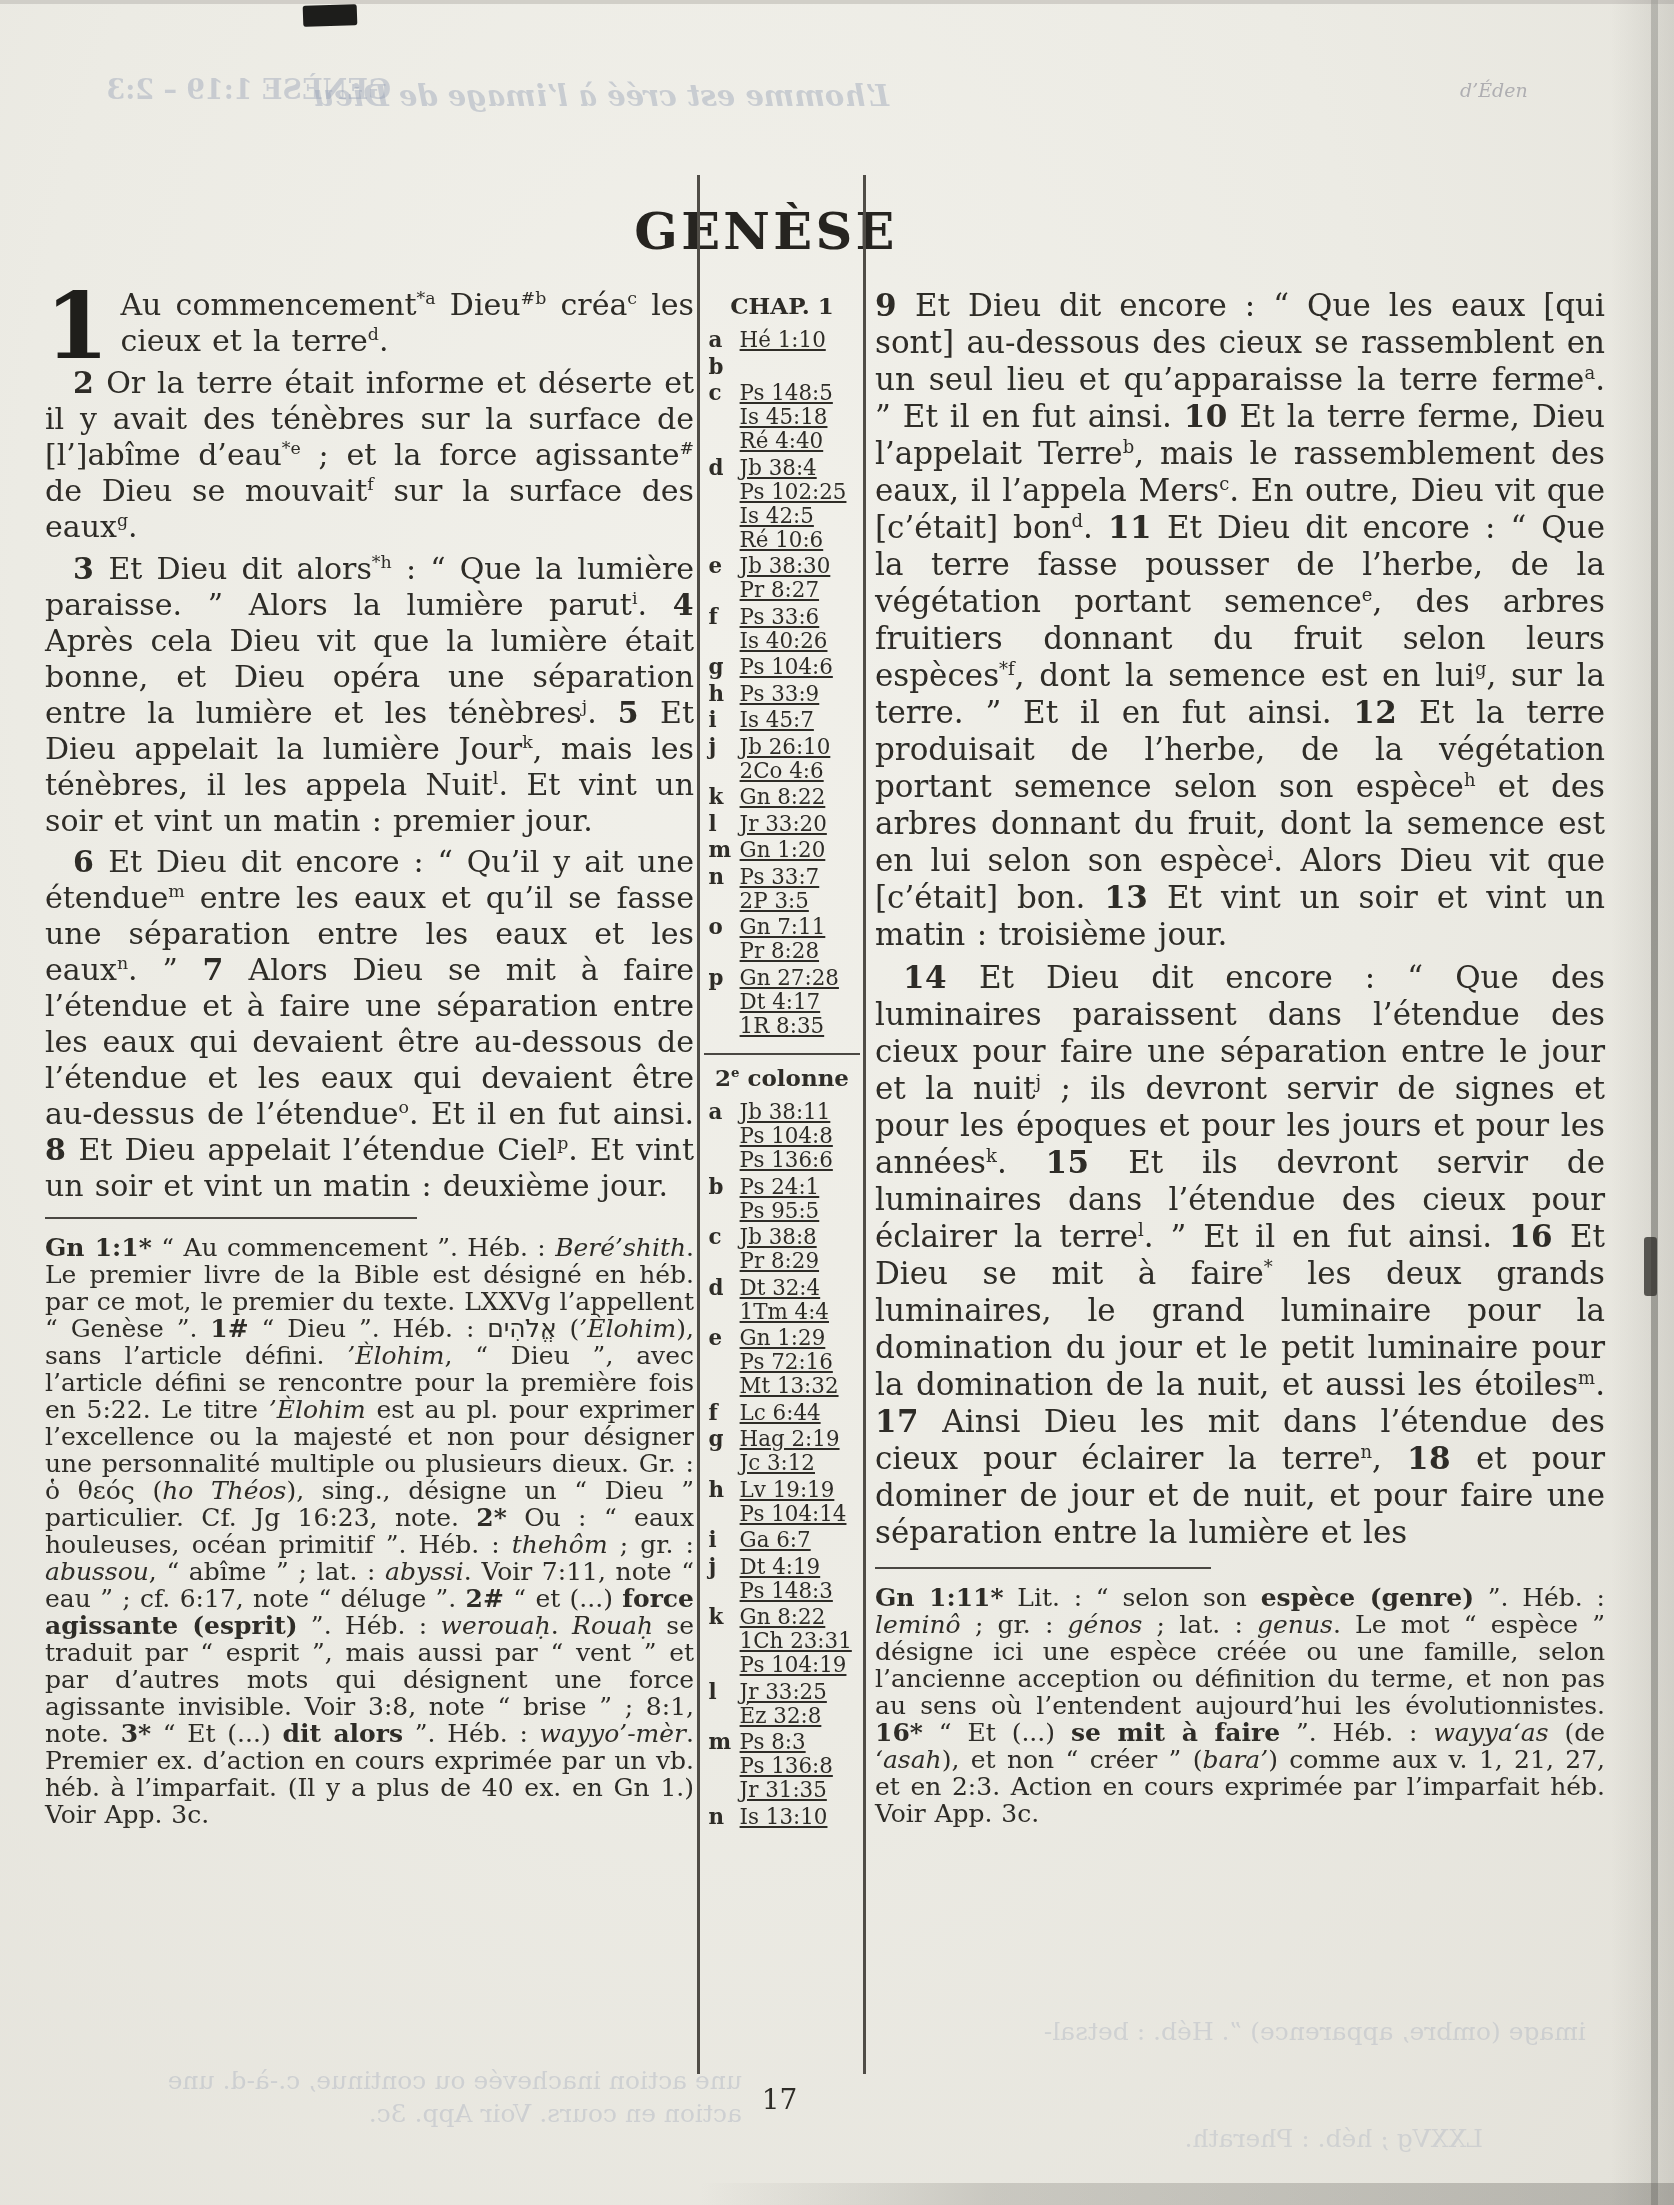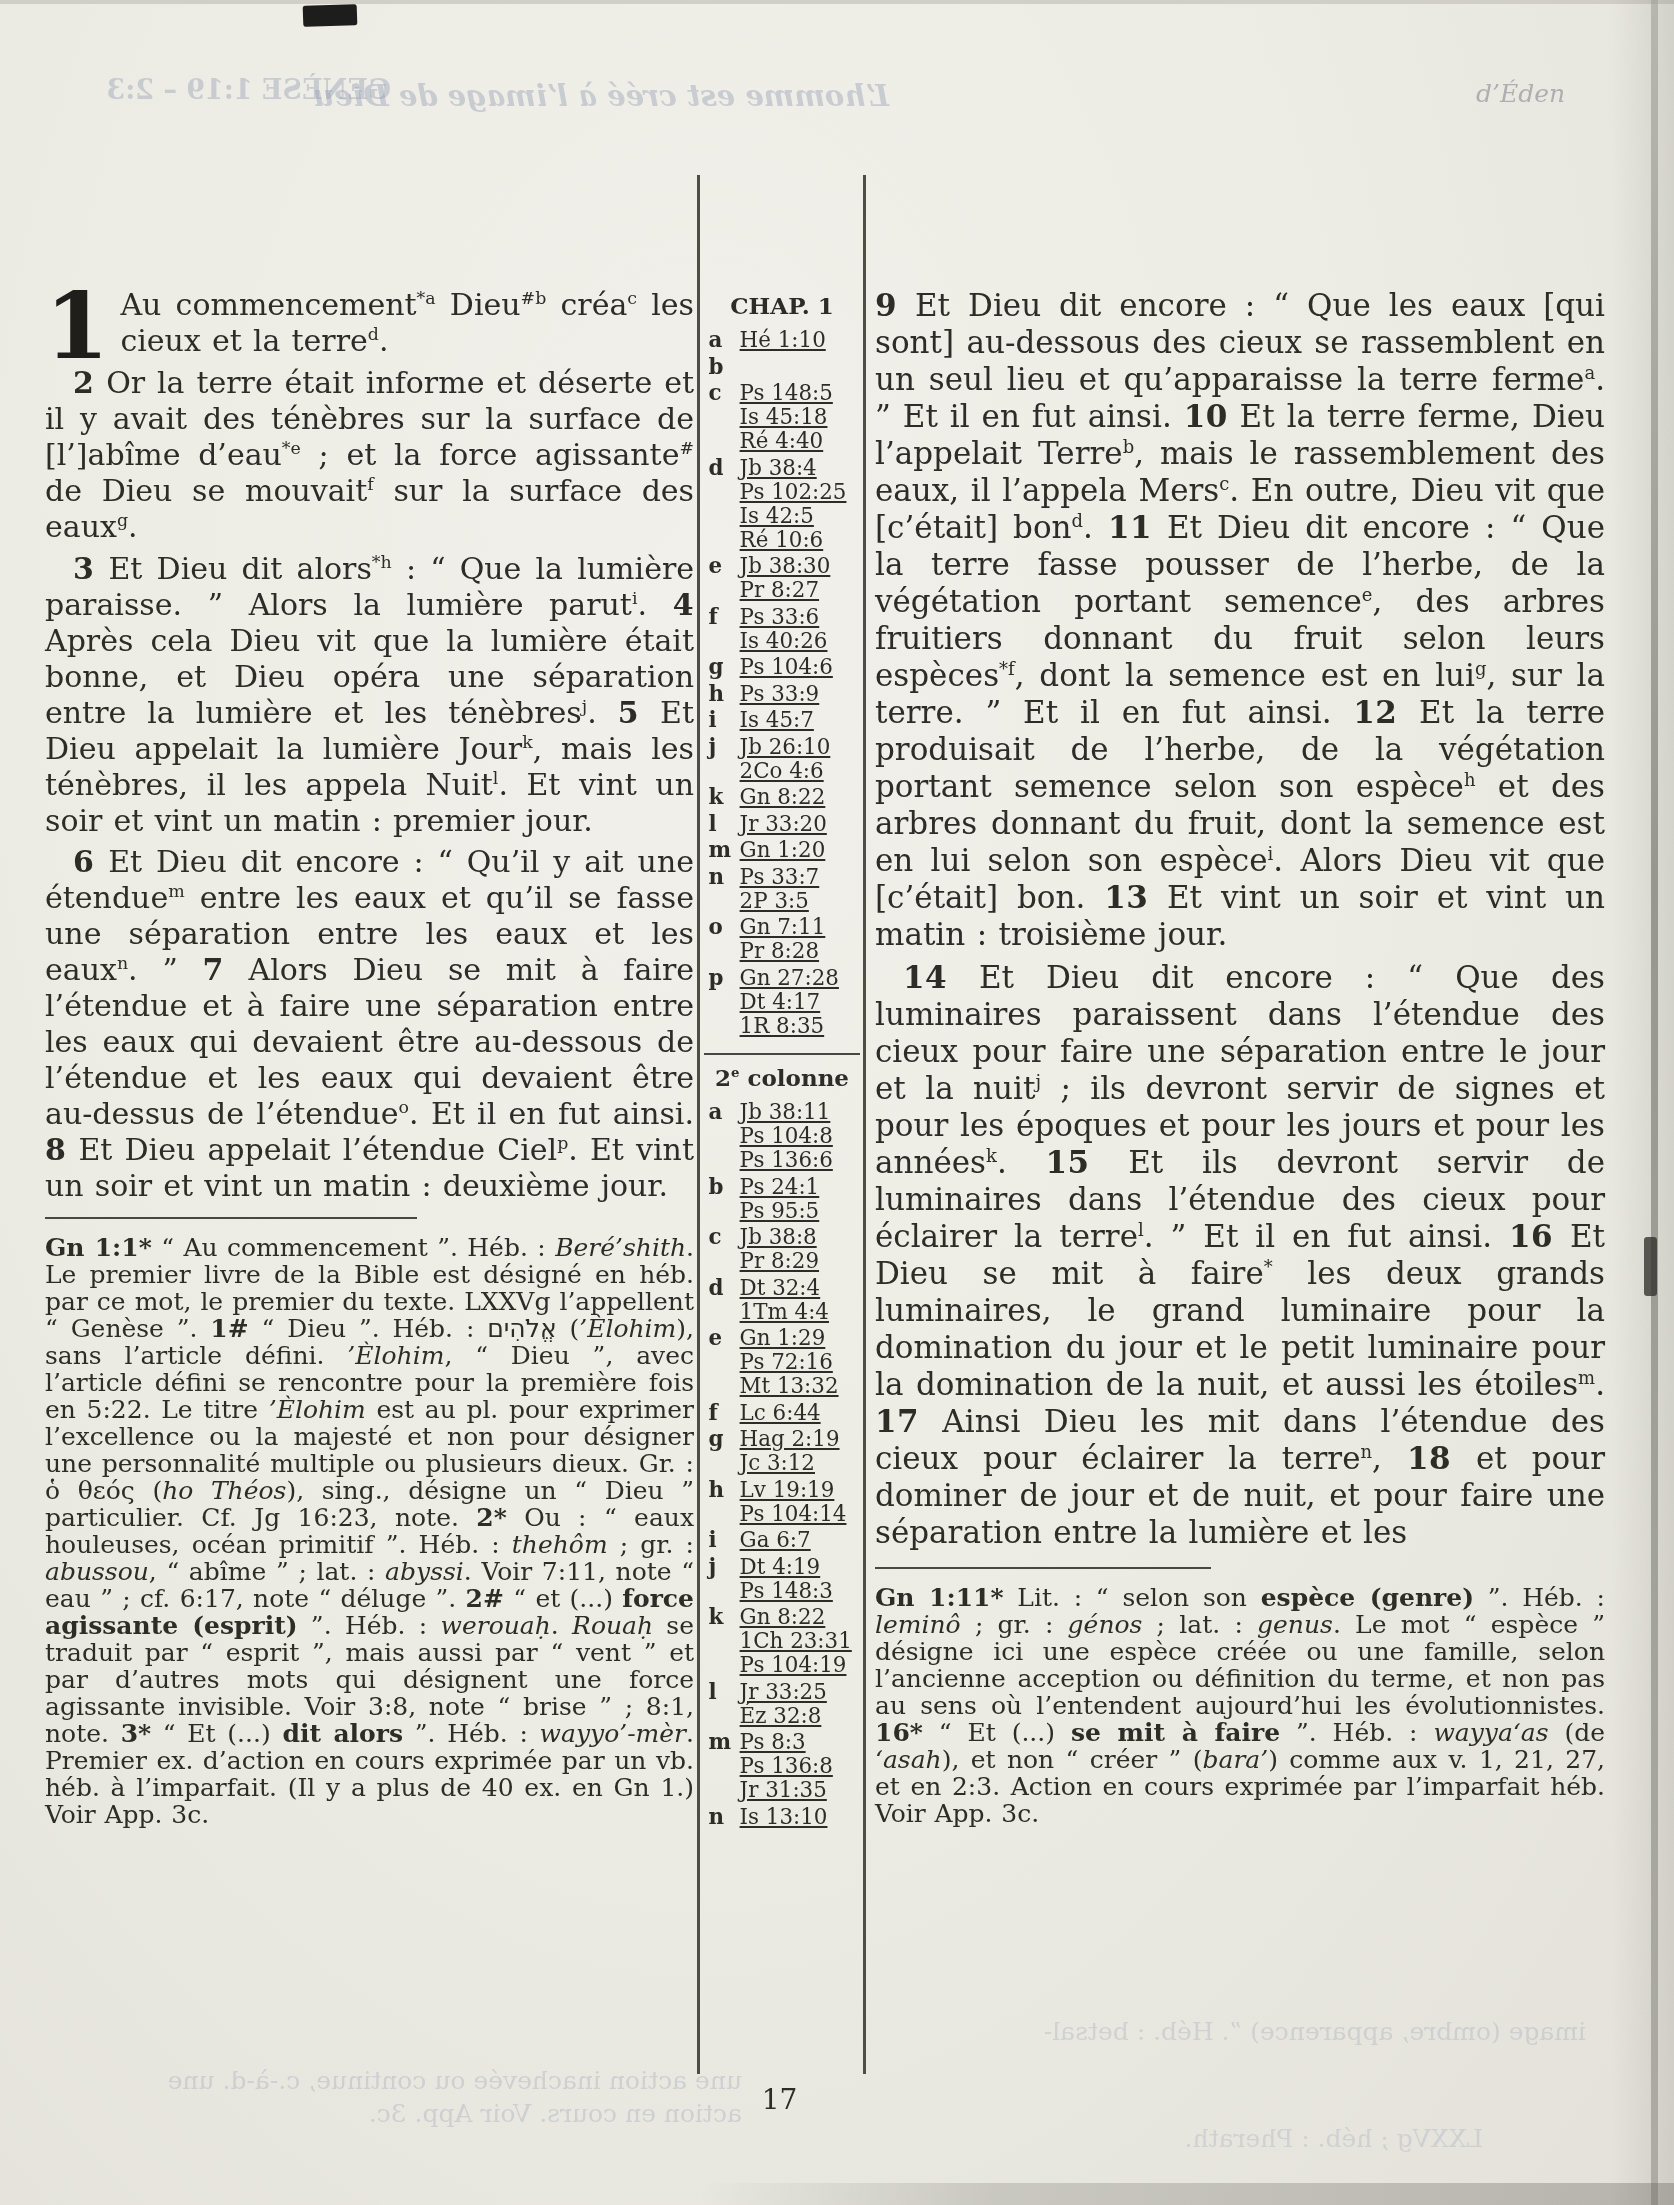--- a/index.html
+++ b/index.html
@@ -6,21 +6,21 @@
   .page{position:relative;width:1675px;height:2205px;overflow:hidden;
         font-family:"DejaVu Serif", serif;color:#2e2c27;
         background:radial-gradient(ellipse at 42% 28%, #f1f0ea 0%, #ecebe4 50%, #e3e1d9 100%);}
   
   .ghost{position:absolute;color:#96a0b5;opacity:.42;filter:blur(0.6px);
          white-space:pre-line;pointer-events:none;}
   .mirror{transform:scaleX(-1);}
   .g1{left:247px;top:79px;width:708px;font-size:29px;font-style:italic;font-weight:bold;text-align:center;}
   .g2{left:45px;top:74px;width:346px;font-size:27px;font-weight:bold;}
   .g3{left:878px;top:114px;width:725px;font-size:30px;line-height:49px;opacity:.36;text-align:justify;}
-  .g4{left:1460px;top:79px;width:198px;font-size:25px;font-style:italic;opacity:.55;color:#7f7f8b;filter:blur(0.3px);margin-left:16px;}
+  .g4{left:1460px;top:79px;width:198px;font-size:19px;font-style:italic;opacity:.55;color:#7f7f8b;filter:blur(0.3px);}
   .g5{left:58px;top:2064px;width:684px;font-size:25px;line-height:33px;opacity:.32;}
   .g6{left:878px;top:2017px;width:708px;font-size:25px;opacity:.30;}
   .g7{left:906px;top:2124px;width:577px;font-size:25px;opacity:.28;}
   
   .artifact{position:absolute;pointer-events:none;}
   .blob-top{left:303px;top:5px;width:54px;height:20.6px;background:#1d1d1b;border-radius:2.5px;transform:rotate(-2deg);}
   .edge-right{left:1651px;top:0;width:7.4px;height:2205px;opacity:.55;
               background:linear-gradient(#9a9a94,#60605a 40%,#8b8b85);}
   .notch-right{left:1644px;top:1237px;width:13px;height:59px;background:#35332f;opacity:.8;border-radius:3.3px;}
   .shade-right{left:1611px;top:0;width:63px;height:2205px;
@@ -72,20 +72,21 @@
   <div class="ghost mirror g6">image (ombre, apparence) ”. Héb. : betsal-</div>
   <div class="ghost mirror g7">LXXVg ; héb. : Pherath.</div>
 
   <div class="artifact edge-top"></div>
   <div class="artifact blob-top"></div>
   <div class="artifact shade-right"></div>
   <div class="artifact edge-right"></div>
   <div class="artifact notch-right"></div>
   <div class="artifact edge-bottom"></div>
 
+  <h1 class="book-title">GENÈSE</h1>
 
   <div class="vrule vrule-left"></div>
   <div class="vrule vrule-right"></div>
 
   <section class="col col-left">
     <p class="verse-para first">
       <span class="dropcap">1</span><span>Au commencement<sup>*a</sup> Dieu<sup>#b</sup> créa<sup>c</sup> les cieux et la terre<sup>d</sup>.</span>
     </p>
     <p class="verse-para"><b>2</b> Or la terre était informe et déserte et il y avait des ténèbres sur la surface de [l’]abîme d’eau<sup>*e</sup> ; et la force agissante<sup>#</sup> de Dieu se mouvait<sup>f</sup> sur la surface des eaux<sup>g</sup>.</p>
     <p class="verse-para"><b>3</b> Et Dieu dit alors<sup>*h</sup> : “ Que la lumière paraisse. ” Alors la lumière parut<sup>i</sup>. <b>4</b> Après cela Dieu vit que la lumière était bonne, et Dieu opéra une séparation entre la lumière et les ténèbres<sup>j</sup>. <b>5</b> Et Dieu appelait la lumière Jour<sup>k</sup>, mais les ténèbres, il les appela Nuit<sup>l</sup>. Et vint un soir et vint un matin : premier jour.</p>

